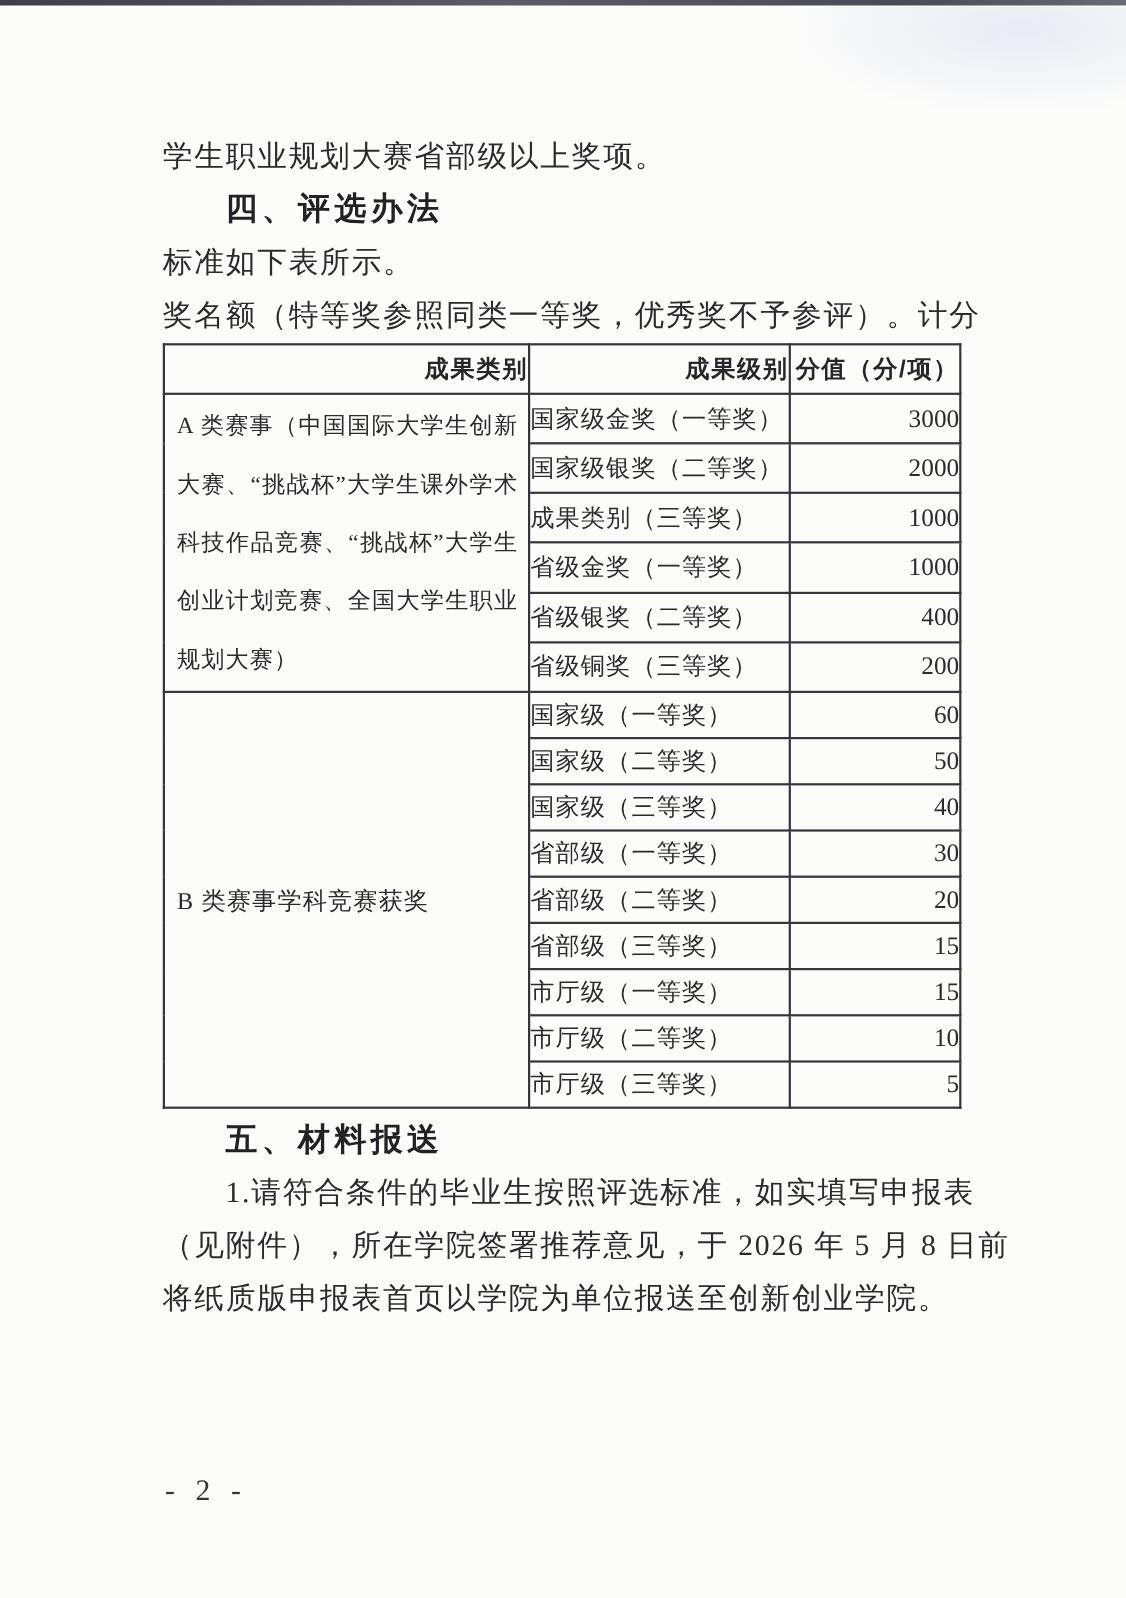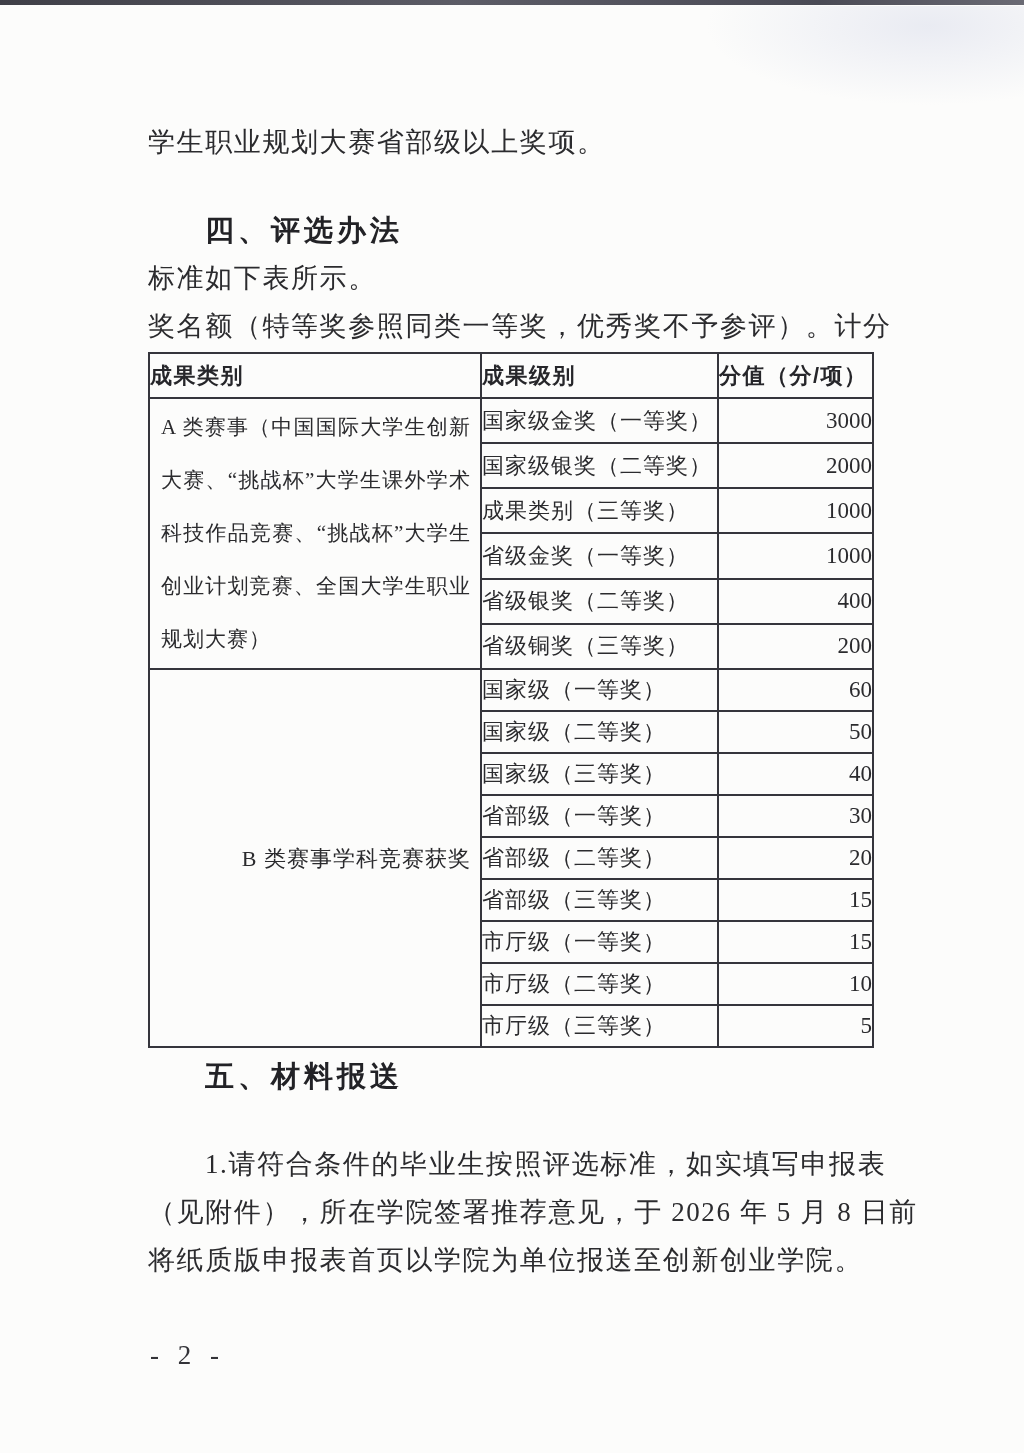--- a/index.html
+++ b/index.html
@@ -21,21 +21,21 @@
     pointer-events:none;
   }
   .content {
     position:absolute; left:148px; top:118px; width:726px;
   }
   .tline {
     height:48px; line-height:48px;
     font-size:27px; letter-spacing:1.6px;
     white-space:nowrap;
   }
-  .indent { padding-left:57px;margin-top:40px; }
+  .indent { padding-left:57px; }
   .sec-heading {
     height:48px; line-height:48px;
     font-family:"Liberation Sans","DejaVu Sans",sans-serif;
     font-weight:bold; font-size:29px; letter-spacing:4px;
     color:#222226;
     white-space:nowrap;
   }
   table.score-table {
     border-collapse:collapse;
     width:724px; table-layout:fixed;
@@ -45,41 +45,41 @@
   .score-table col.c2 { width:237px; }
   .score-table col.c3 { width:155px; }
   .score-table th, .score-table td {
     border:2px solid #35353c;
     padding:0;
   }
   .score-table th {
     height:43px;
     font-family:"Liberation Sans","DejaVu Sans",sans-serif;
     font-weight:bold; font-size:22px; letter-spacing:1.5px;
-    text-align:left; color:#26262a;
+    text-align:right; color:#26262a;
   }
   td.level-cell {
     height:40px;
     font-size:22px; letter-spacing:1px;
     text-align:left;
   }
   td.score-cell {
     font-size:23px; text-align:right;
     font-family:"Liberation Serif","DejaVu Serif",serif;
   }
   td.category-cell {
     font-size:21px; letter-spacing:1px;
     line-height:53px;
     padding:2px 9px 2px 11px;
     text-align:justify;
     vertical-align:middle;
   }
   td.category-cell-b {
     font-size:22px; letter-spacing:1px;
-    text-align:right; vertical-align:middle;
+    text-align:left; vertical-align:middle;
   }
   .sec5 { margin-top:4px; }
   .page-number {
     position:absolute; left:150px; top:1340px;
     font-size:27px; letter-spacing:6px; color:#333338;
   }
 </style>
 </head>
 <body>
 

